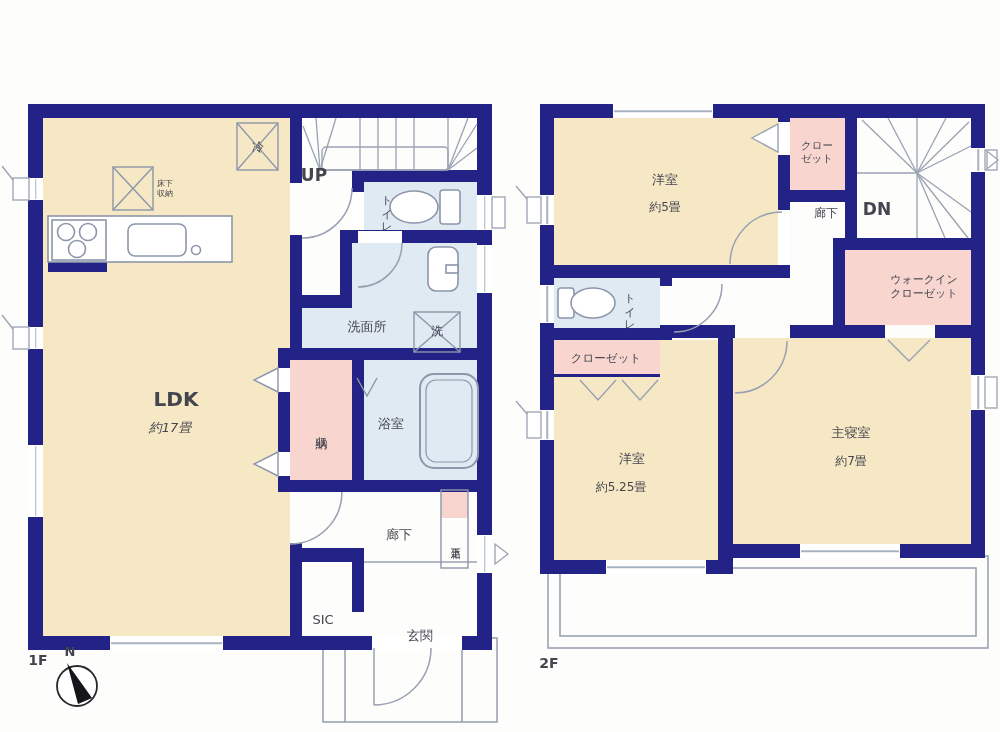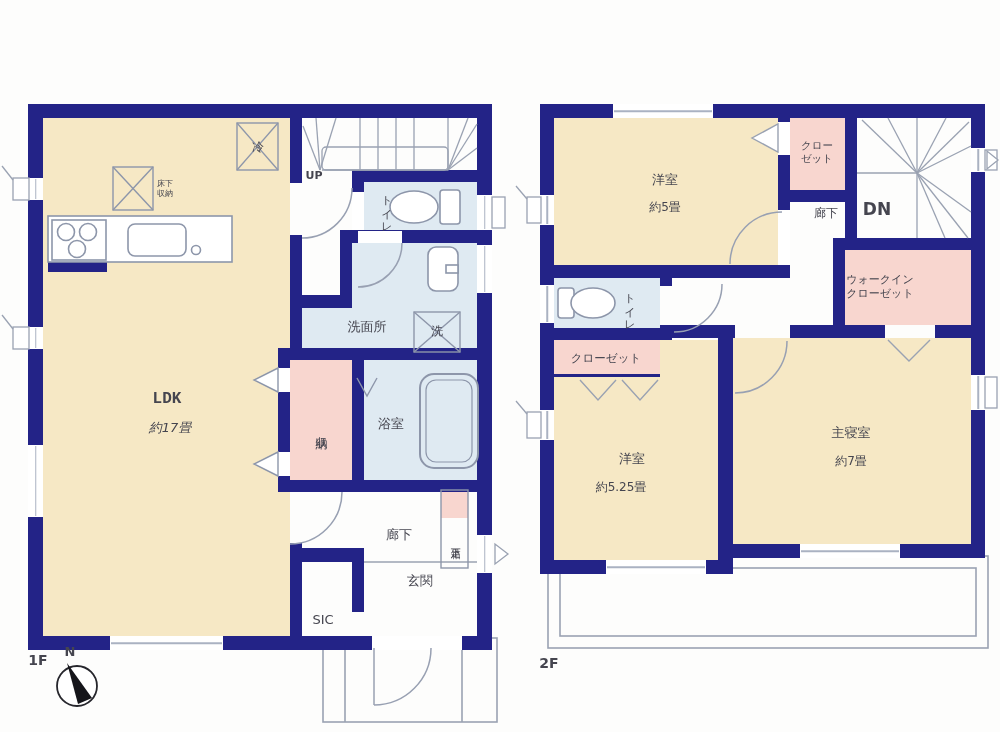--- a/index.html
+++ b/index.html
@@ -244,43 +244,43 @@
       <polygon points="987,151 987,169 998,160"></polygon>
       <rect x="985" y="377" width="12" height="31"></rect>
     </g>
 
     <g>
       <circle cx="77" cy="686" r="20" fill="#ffffff" stroke="#26262c" stroke-width="1.8"></circle>
       <polygon points="67,663 92,698 78,704" fill="#15151a"></polygon>
     </g>
   </svg>
 
-  <div class="lbl b" style="left:167px;top:399px;font-size:16px;font-family:Liberation Mono, monospace;">LDK</div>
+  <div class="lbl b" style="left:176px;top:399px;font-size:20px;">LDK</div>
   <div class="lbl" style="left:170px;top:428px;font-size:13px;font-style:italic;">約17畳</div>
-  <div class="lbl b" style="left:314px;top:176px;font-size:11px;">UP</div>
+  <div class="lbl b" style="left:314px;top:176px;font-size:17px;">UP</div>
   <div class="lbl vert" style="left:386px;top:208px;font-size:11px;">トイレ</div>
   <div class="lbl" style="left:367px;top:327px;font-size:13px;">洗面所</div>
   <div class="lbl" style="left:437px;top:331px;font-size:12px;">洗</div>
   <div class="lbl vert" style="left:321px;top:428px;font-size:12px;">収納</div>
   <div class="lbl" style="left:391px;top:424px;font-size:13px;">浴室</div>
   <div class="lbl" style="left:399px;top:535px;font-size:13px;">廊下</div>
   <div class="lbl vert" style="left:455px;top:542px;font-size:10px;">下足箱</div>
   <div class="lbl" style="left:323px;top:593px;font-size:13px;margin-top:27px;">SIC</div>
-  <div class="lbl" style="left:420px;top:581px;font-size:13px;">玄関</div>
+  <div class="lbl" style="left:420px;top:636px;font-size:13px;">玄関</div>
   <div class="lbl" style="left:258px;top:147px;font-size:12px;">冷</div>
   <div class="lbl wrap" style="left:133px;top:189px;font-size:8px;width:20px;margin-left:32px;">床下収納</div>
   <div class="lbl b" style="left:38px;top:661px;font-size:14px;">1F</div>
   <div class="lbl b" style="left:70px;top:652px;font-size:13px;">N</div>
 
   <div class="lbl" style="left:665px;top:180px;font-size:13px;">洋室</div>
   <div class="lbl" style="left:665px;top:207px;font-size:12px;">約5畳</div>
   <div class="lbl wrap" style="left:817px;top:152px;font-size:10.5px;width:40px;">クローゼット</div>
   <div class="lbl" style="left:826px;top:213px;font-size:12px;">廊下</div>
   <div class="lbl b" style="left:877px;top:210px;font-size:17px;">DN</div>
-  <div class="lbl wrap" style="left:880px;top:287px;font-size:11px;width:72px;">ウォークインクローゼット</div>
+  <div class="lbl wrap" style="left:924px;top:287px;font-size:11px;width:72px;">ウォークインクローゼット</div>
   <div class="lbl vert" style="left:629px;top:306px;font-size:11px;">トイレ</div>
   <div class="lbl" style="left:606px;top:358px;font-size:11.5px;">クローゼット</div>
   <div class="lbl" style="left:632px;top:459px;font-size:13px;">洋室</div>
   <div class="lbl" style="left:621px;top:487px;font-size:12px;">約5.25畳</div>
   <div class="lbl" style="left:851px;top:433px;font-size:13px;">主寝室</div>
   <div class="lbl" style="left:851px;top:461px;font-size:12px;">約7畳</div>
   <div class="lbl b" style="left:549px;top:664px;font-size:14px;">2F</div>
 
 </div>
 

